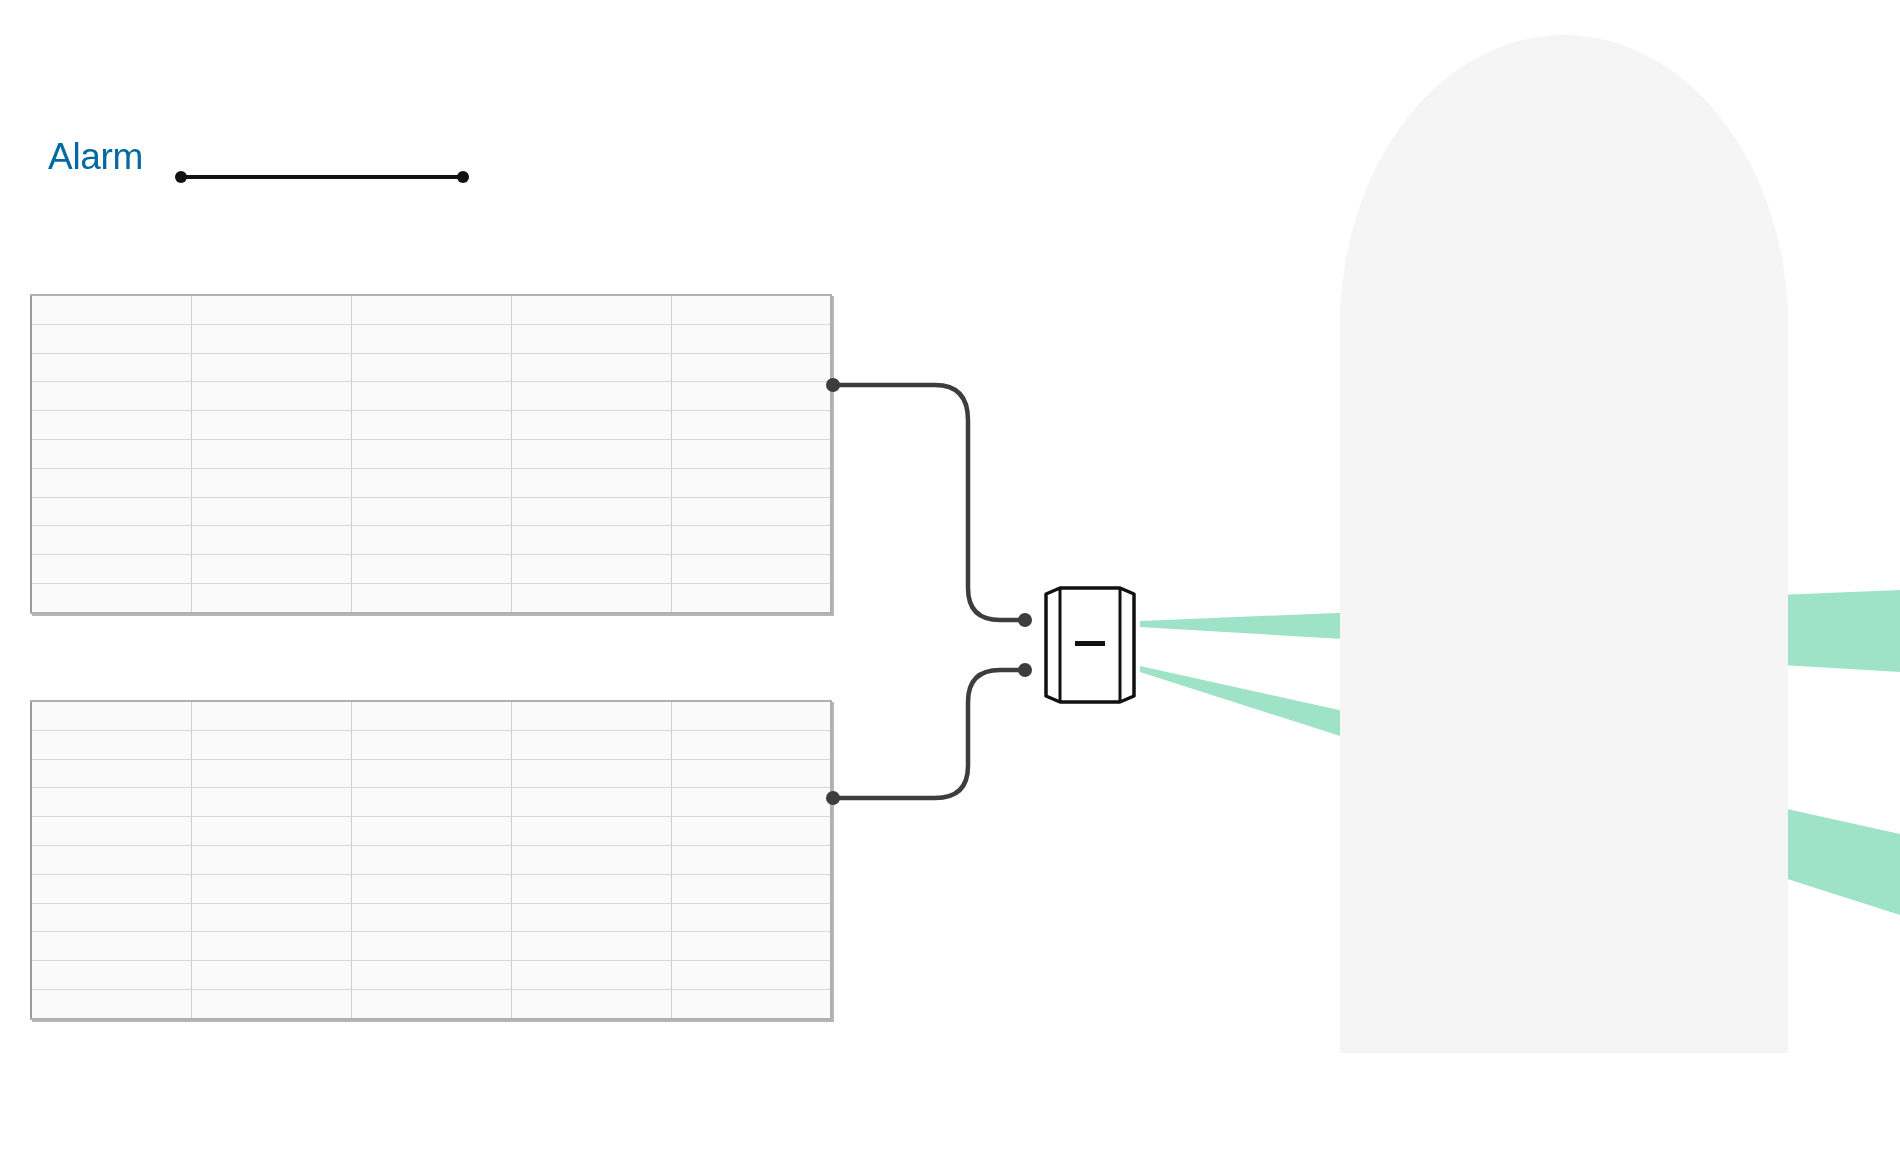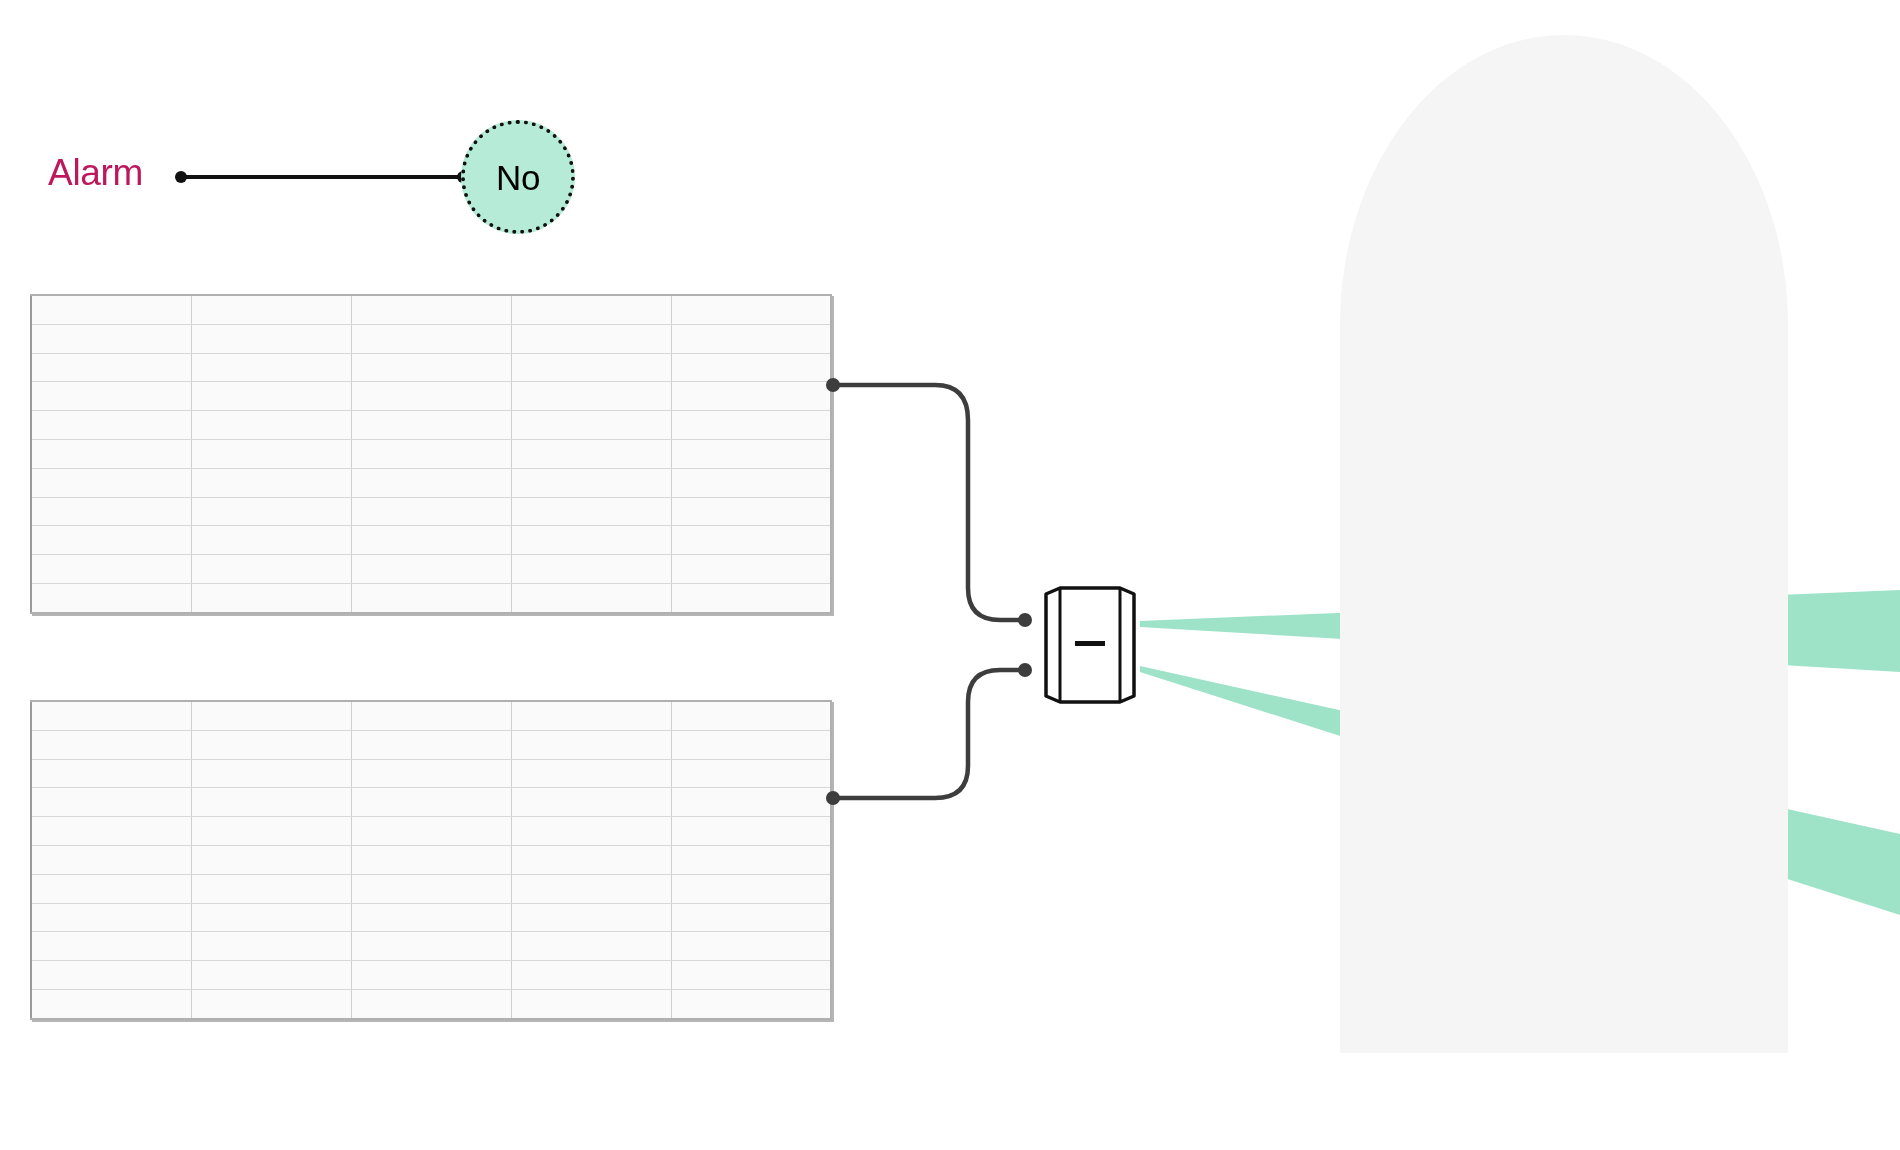--- a/index.html
+++ b/index.html
@@ -63,24 +63,24 @@
   .data-table td:last-child { border-right: 2px solid #b0b0b0; }
 
   #table-1 { left: 30px; top: 294px; width: 802px; }
   #table-2 { left: 30px; top: 700px; width: 802px; }
 
   
   .alarm-label {
     position: absolute;
     z-index: 5;
     left: 48px;
-    top: 152px;
+    top: 136px;
     font-size: 37px;
     font-weight: 400;
-    color: #be185d;
+    color: #0369a1;
     letter-spacing: -0.3px;
     white-space: nowrap;
   }
 
   
   .status-circle {
     position: absolute;
     z-index: 5;
     left: 461px;
     top: 120px;
@@ -295,23 +295,20 @@
           <td></td>
           <td></td>
           <td></td>
           <td></td>
         </tr>
     </tbody>
   </table>
 
   <div class="alarm-label">Alarm</div>
 
-  <div class="status-circle">
-    <span class="status-circle-label">No</span>
-  </div>
 
   <div class="book-node">
     <svg width="96" height="118" viewBox="0 0 96 118" xmlns="http://www.w3.org/2000/svg">
       <path d="M4,8 L18,2 L78,2 L92,8 L92,110 L78,116 L18,116 L4,110 Z" fill="#ffffff" stroke="#111111" stroke-width="3.5" stroke-linejoin="round"></path>
       <path d="M18,2 L18,116" fill="none" stroke="#111111" stroke-width="3"></path>
       <path d="M78,2 L78,116" fill="none" stroke="#111111" stroke-width="3"></path>
     </svg>
     <div class="book-minus"></div>
   </div>
 

